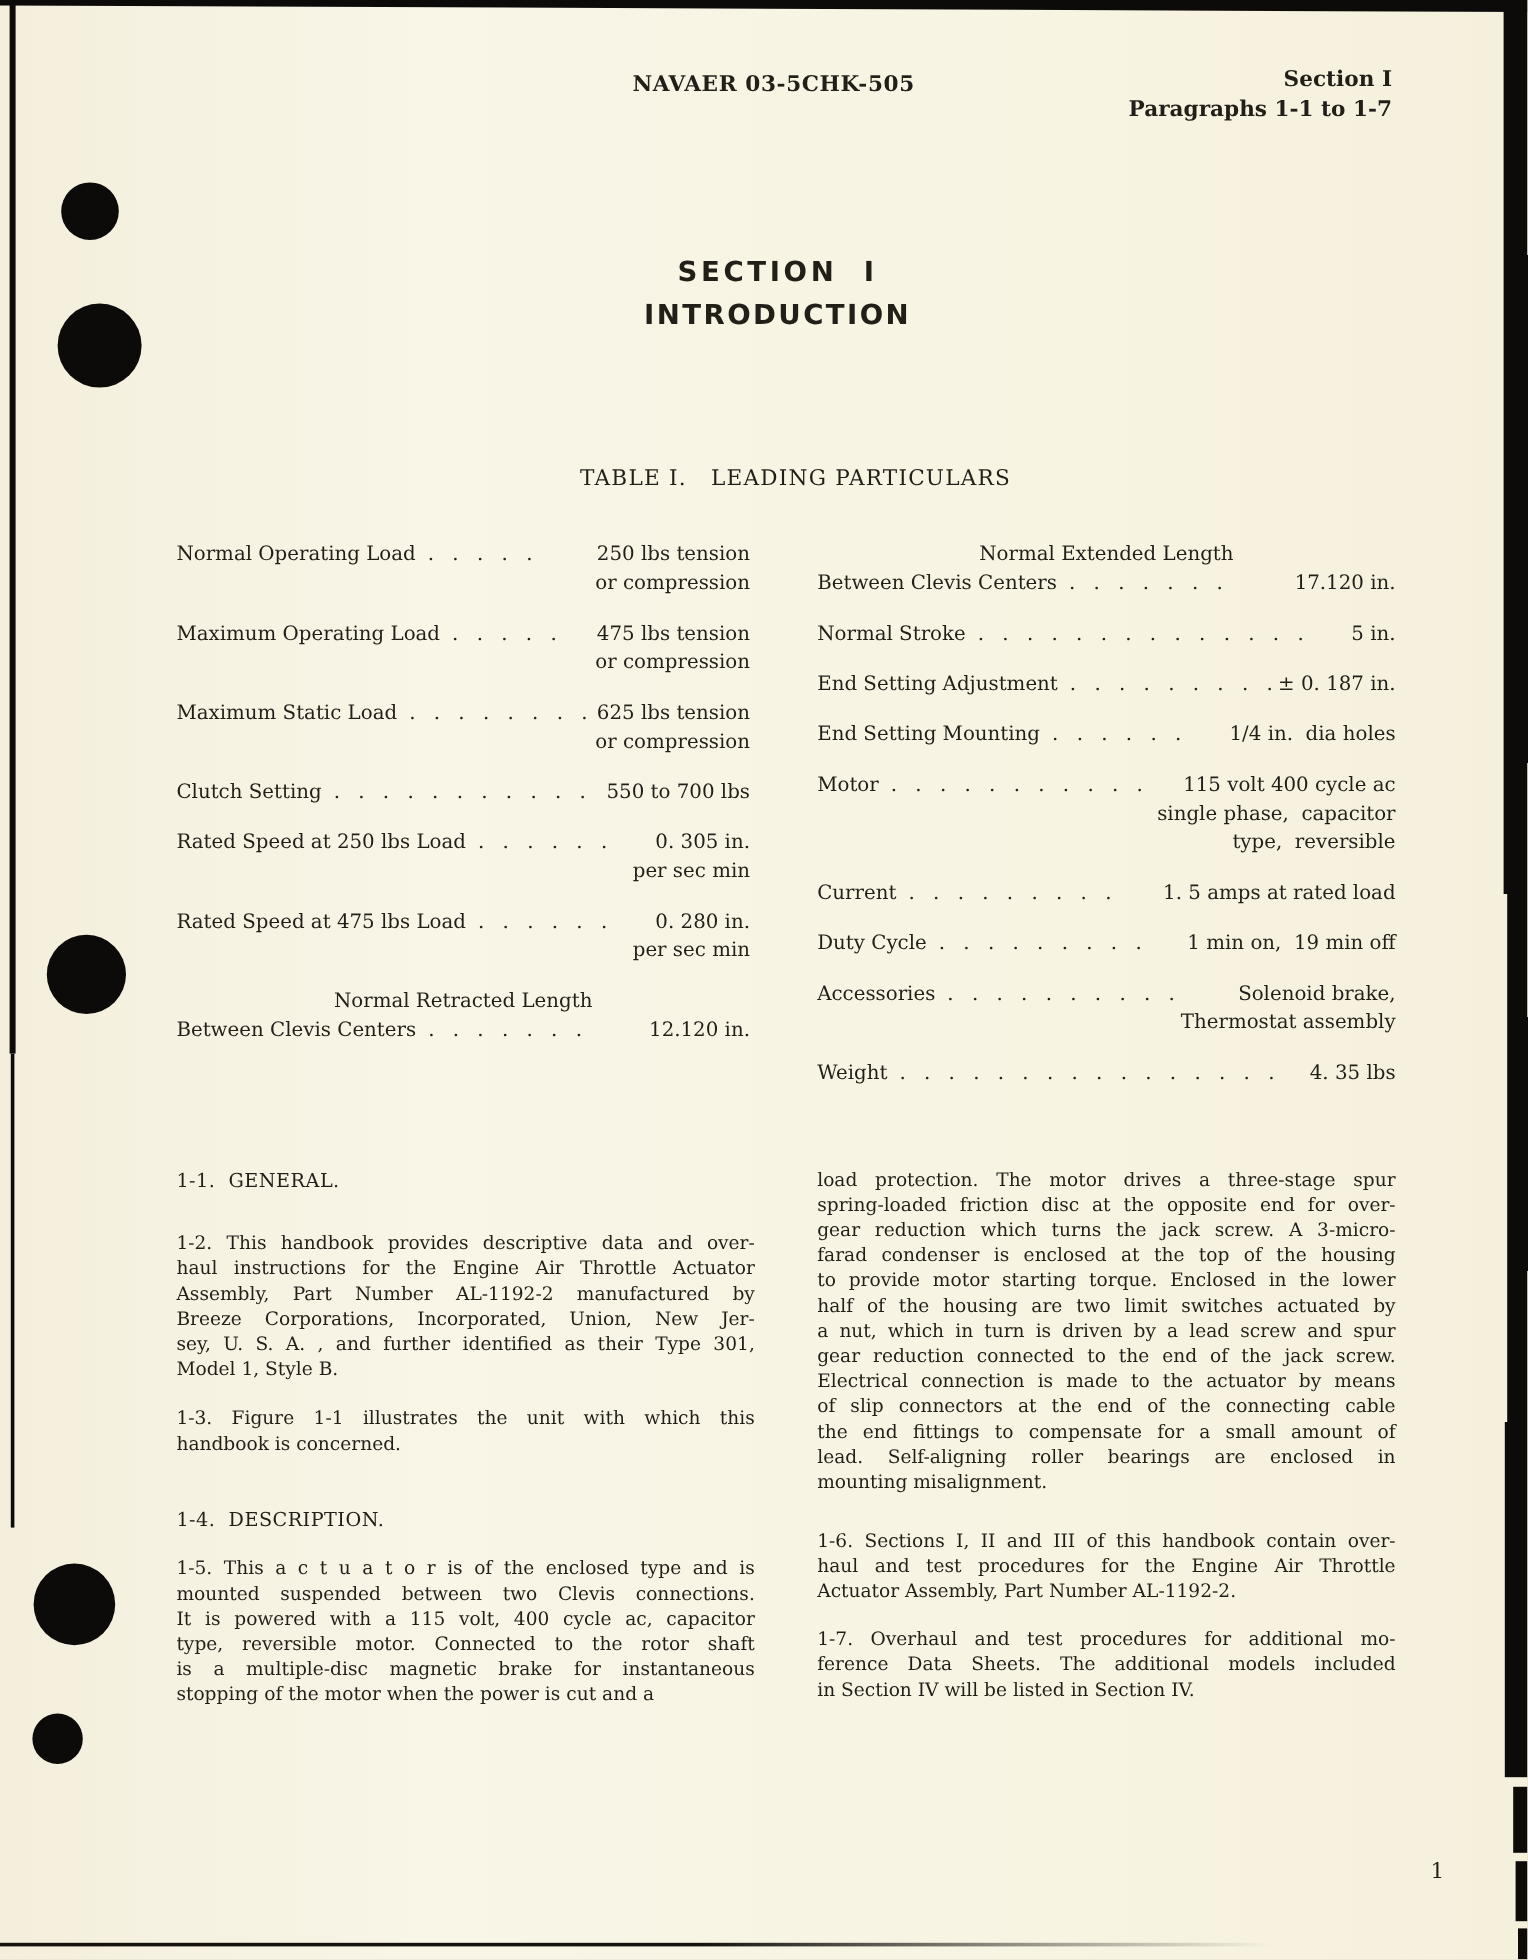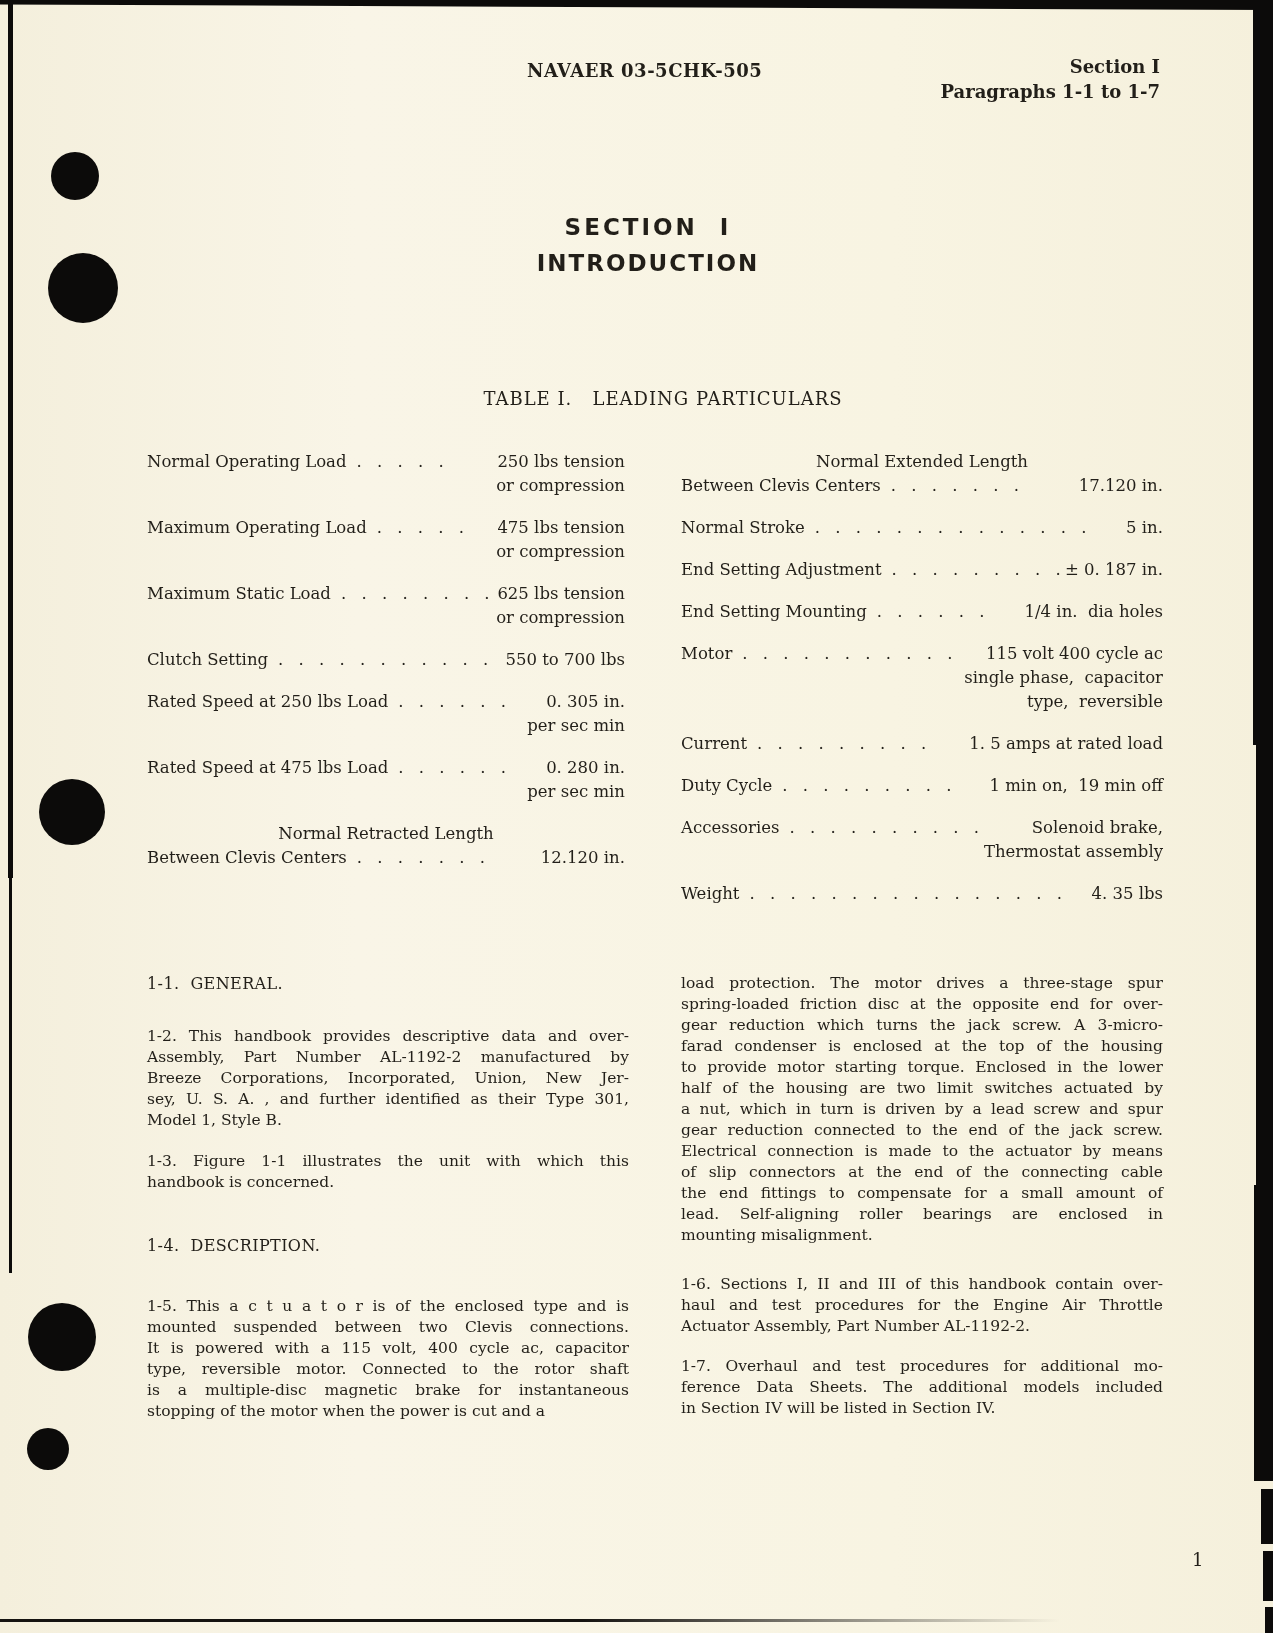--- a/index.html
+++ b/index.html
@@ -202,31 +202,32 @@
           <span class="lp-leader">. . . . . . . . . . . . . . . .</span>
           <span class="lp-value">4. 35 lbs</span>
         </div>
       </div>
     </div>
 
   <div class="body-col" id="body-left">
       <div class="b-heading">1-1.  GENERAL.</div>
       <div class="b-para" style="margin-top: 32px;">
         <div class="jline">1-2.  This handbook provides descriptive data and over-</div>
+        <div class="jline">haul instructions for the Engine Air Throttle Actuator</div>
         <div class="jline">Assembly,  Part Number AL-1192-2  manufactured by</div>
         <div class="jline">Breeze Corporations,  Incorporated,  Union,  New Jer-</div>
         <div class="jline">sey, U. S. A. , and further identified as their Type 301,</div>
         <div class="lline">Model 1,  Style B.</div>
       </div>
       <div class="b-para" style="margin-top: 20px;">
         <div class="jline">1-3.  Figure 1-1 illustrates the unit with which this</div>
         <div class="lline">handbook is concerned.</div>
       </div>
       <div class="b-heading" style="margin-top: 42px;">1-4.  DESCRIPTION.</div>
-      <div class="b-para" style="margin-top: 40px;">
+      <div class="b-para" style="margin-top: 20px;">
         <div class="jline">1-5.  This a c t u a t o r  is of the enclosed type and is</div>
         <div class="jline">mounted suspended between two Clevis connections.</div>
         <div class="jline">It is powered with a 115 volt,  400 cycle ac,  capacitor</div>
         <div class="jline">type,  reversible motor.   Connected to the rotor shaft</div>
         <div class="jline">is a multiple-disc magnetic brake for instantaneous</div>
         <div class="lline">stopping of the motor when the power is cut and a</div>
       </div>
     </div>
   <div class="body-col" id="body-right">
       <div class="b-para">

